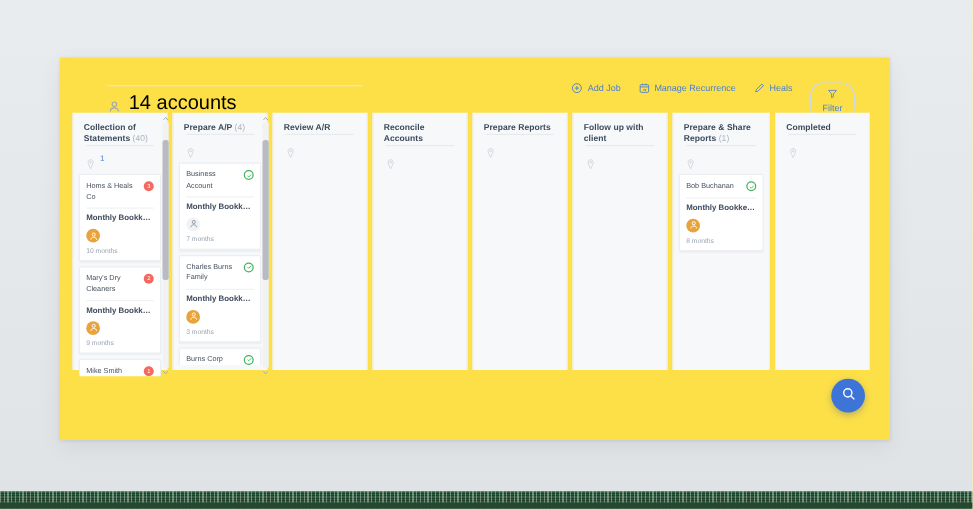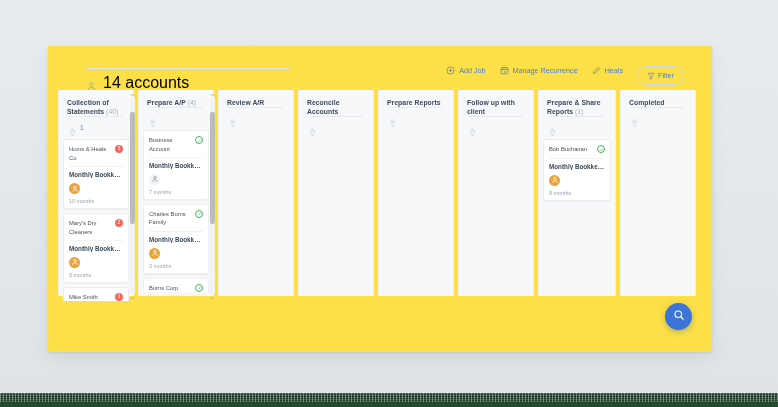--- a/index.html
+++ b/index.html
@@ -57,21 +57,21 @@
   .tb-btn {
     display: flex; align-items: center; gap: 4px;
     font-size: 7.2px; color: #4a7fd4;
     background: none; border: none; cursor: pointer;
     font-family: "Liberation Sans", sans-serif;
     white-space: nowrap;
   }
   .tb-btn svg { display: block; }
   #filter-button {
     border: 1px solid #cbd9ef; border-radius: 11px;
-    padding: 4px 9px; gap: 3px;
+    padding: 4px 9px; gap: 3px; flex-direction: column;
   }
 
   
   #board {
     position: absolute; left: 0; top: 44px;
     width: 682px; height: 262px;
     padding: 0 10px;
     display: flex;
     gap: 4px;
     overflow: hidden;

